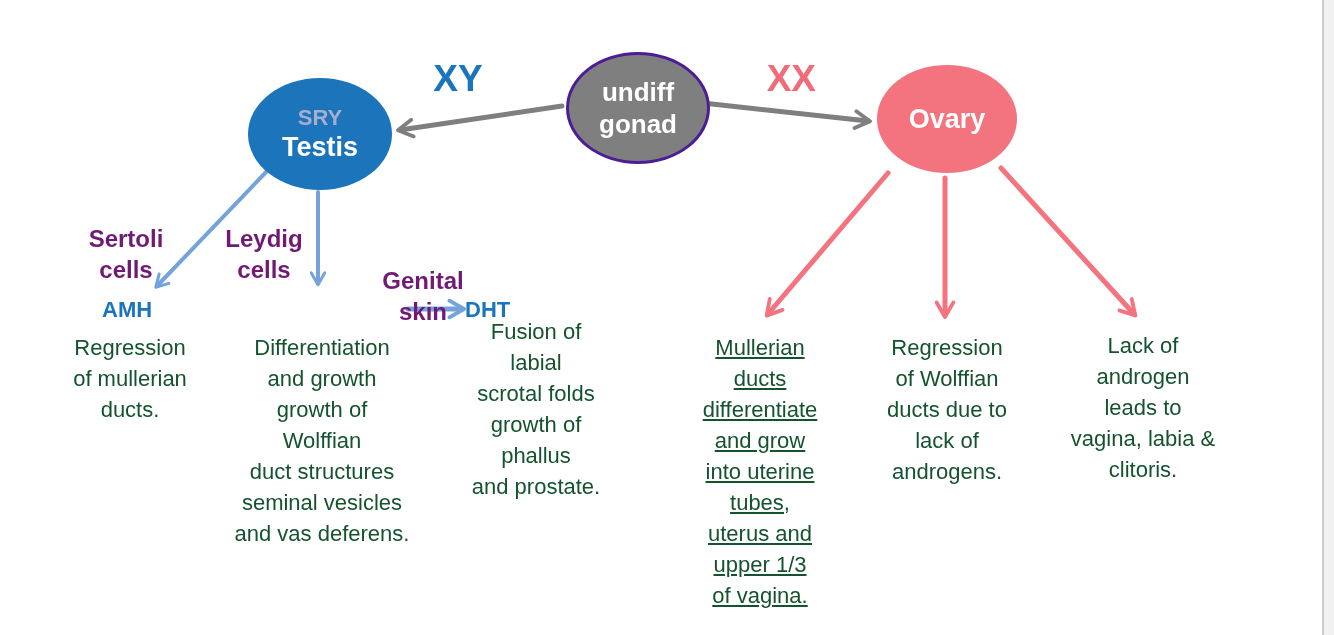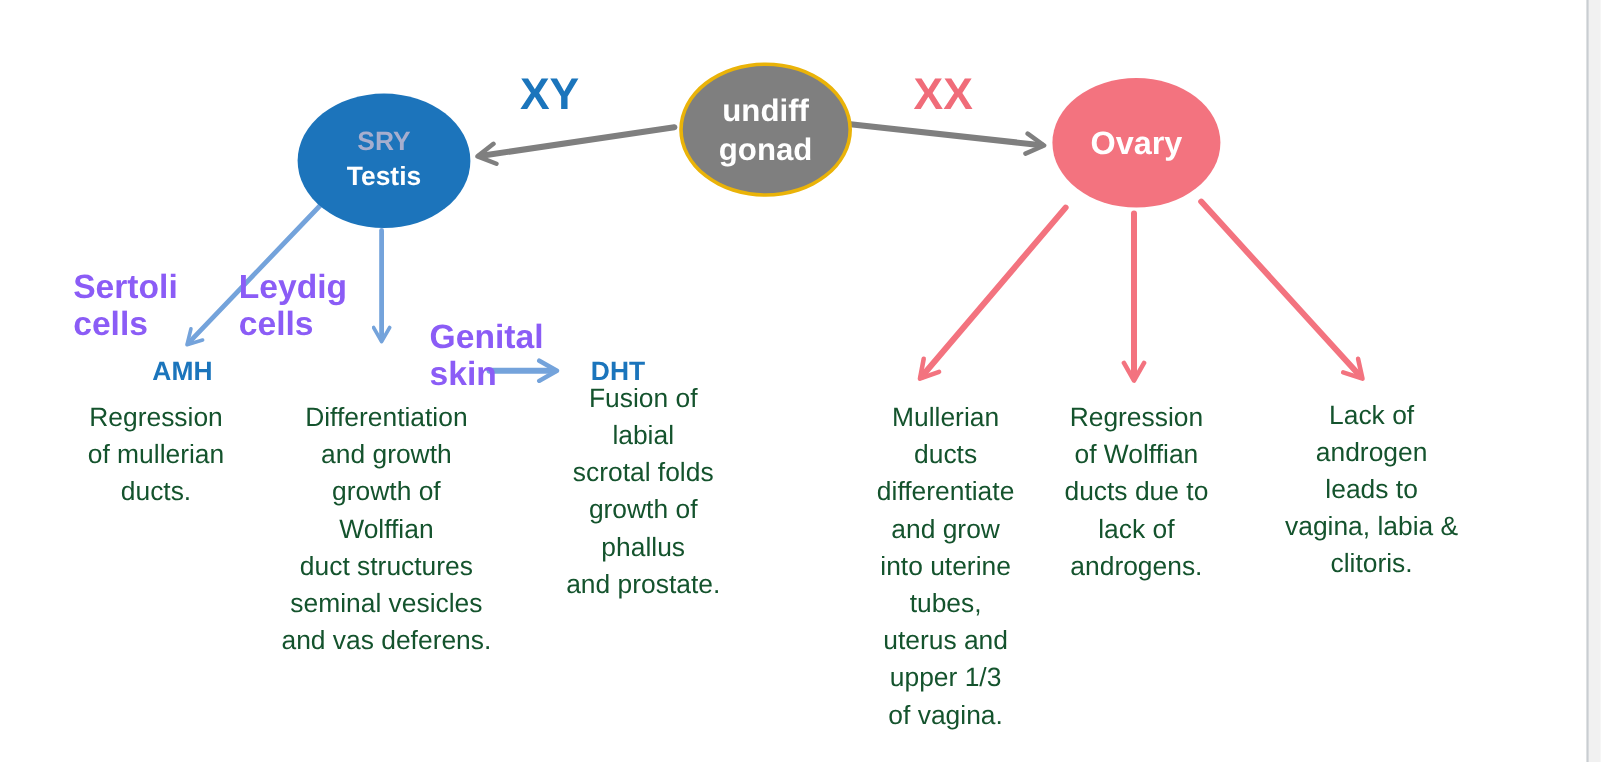--- a/index.html
+++ b/index.html
@@ -37,80 +37,80 @@
   .node-testis {
     left: 248px; top: 78px; width: 144px; height: 112px;
     background: #1C74BB;
   }
   .node-testis .gene {
     font-size: 22px;
     color: #A6AECE;
     line-height: 26px;
   }
   .node-testis .name {
-    font-size: 22px;
+    font-size: 27px;
     line-height: 32px;
   }
   .node-undiff {
     left: 566px; top: 52px; width: 138px; height: 106px;
     background: #7F7F7F;
-    border: 3px solid #eab308;
+    border: 3px solid #4c1d95;
     font-size: 26px;
     line-height: 32px;
     white-space: pre-line;
   }
   .node-ovary {
     left: 877px; top: 65px; width: 140px; height: 108px;
     background: #F3737F;
     font-size: 27px;
   }
   .karyo {
     position: absolute;
     width: 60px;
     text-align: center;
     font-size: 37px;
     font-weight: bold;
   }
   .karyo-xy { left: 428px; top: 58px; color: #1B75BC; }
-  .karyo-xx { left: 756px; top: 58px; color: #F06C79; }
+  .karyo-xx { left: 756px; top: 58px; color: #F06C79; text-align: right; }
   .source-label {
     position: absolute;
     width: 130px;
-    color: #8b5cf6;
-    font-weight: bold;
-    font-size: 28px;
+    text-align: center;
+    color: #701a75;
+    font-weight: bold;
+    font-size: 24px;
     line-height: 31px;
     white-space: pre-line;
   }
   .src-sertoli { left: 61px;  top: 223px; }
   .src-leydig  { left: 199px; top: 223px; }
   .src-genital { left: 358px; top: 223px; margin-top: 42px; }
   .hormone {
     position: absolute;
-    text-align: center;
     color: #1B75BC;
     font-weight: bold;
     font-size: 22px;
     line-height: 28px;
   }
   .hx-amh  { left: 102px; top: 296px; width: 100px; }
   .hx-test { left: 242px; top: 296px; width: 160px; }
   .hx-dht  { left: 465px; top: 296px; width: 100px; }
   .outcome {
     position: absolute;
     text-align: center;
     color: #14532d;
     font-size: 22px;
     line-height: 31px;
     white-space: pre-line;
   }
   .oc-1 { left: 40px;   top: 332px; width: 180px; }
   .oc-2 { left: 212px;  top: 332px; width: 220px; }
   .oc-3 { left: 436px;  top: 316px; width: 200px; }
-  .oc-4 { left: 688px;  top: 332px; width: 200px; }
+  .oc-4 { left: 660px;  top: 332px; width: 200px; text-decoration: underline; }
   .oc-5 { left: 847px;  top: 332px; width: 200px; }
   .oc-6 { left: 1033px; top: 330px; width: 220px; }
   .page-edge-line {
     position: absolute;
     left: 1322px; top: 0;
     width: 2px; height: 635px;
     background: #C9CDD1;
   }
   .page-edge-gutter {
     position: absolute;

